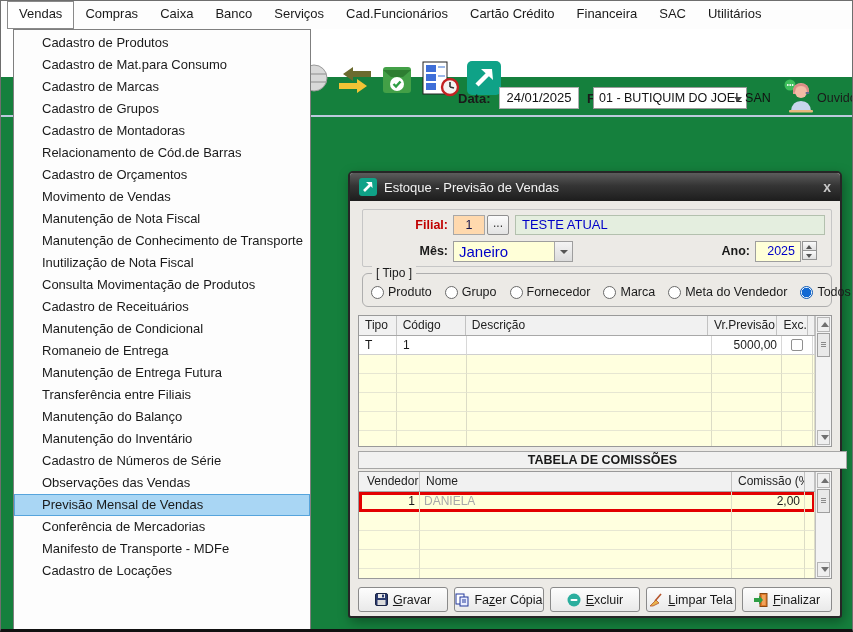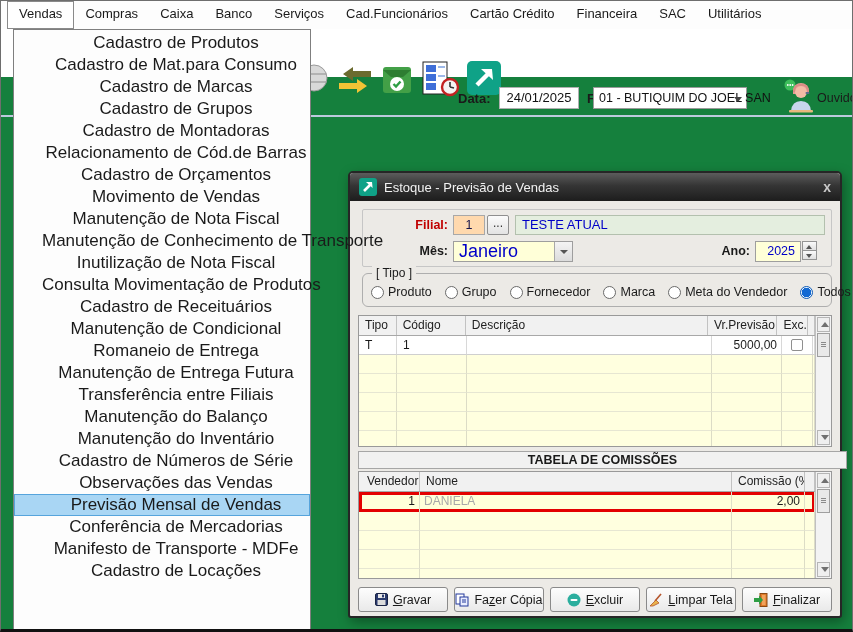--- a/index.html
+++ b/index.html
@@ -24,22 +24,22 @@
                font-size:13px; color:#111; text-align:center; line-height:20px; }
   .hdr-select { position:absolute; height:22px; background:#fff; border:1px solid #9a9a9a;
                 font-size:12.5px; color:#111; line-height:20px; padding:0 16px 0 5px; white-space:nowrap; }
   .hdr-select .dd { position:absolute; right:4px; top:9px; width:0; height:0;
                     border-left:4px solid transparent; border-right:4px solid transparent; border-top:5px solid #444; }
   .separator { position:absolute; left:0; right:0; top:114px; height:2px; background:#bccadd; }
 
   
   .vmenu { position:absolute; left:12px; top:28px; width:298px; height:640px; background:#fdfdfd;
            border:1px solid #7f7f7f; z-index:30; padding-top:2px; }
-  .mi { height:22px; line-height:22px; padding-left:28px; font-size:17px; color:#1a1a1a;
-        white-space:nowrap; cursor:default;text-align:center; }
+  .mi { height:22px; line-height:22px; padding-left:28px; font-size:13px; color:#1a1a1a;
+        white-space:nowrap; cursor:default; }
   .mi.hl { background:#a9d6f4; box-shadow:inset 0 0 0 1px #56a4dc; }
 
   
   .dialog { position:absolute; left:347px; top:170px; width:494px; height:447px;
             border:2px solid #262626; border-radius:5px 5px 3px 3px; background:#eceae6;
             box-shadow:2px 4px 12px rgba(0,0,0,.35); z-index:20; }
   .dlg-title { height:28px; background:linear-gradient(#5c5c5c,#353535 45%,#1d1d1d);
                border-radius:3px 3px 0 0; display:flex; align-items:center; gap:7px; padding:0 9px; }
   .dlg-title-text { color:#f2f2f2; font-size:13px; }
   .dlg-close { margin-left:auto; color:#c9c9c9; font-weight:bold; font-size:14px; cursor:default; }
@@ -52,21 +52,21 @@
   .lbl { position:absolute; font-weight:bold; font-size:12.5px; }
   .lbl.red { color:#c00000; }
   .filial-code { position:absolute; left:90px; top:5px; width:32px; height:20px; background:#ffd9ae;
                  border:1px solid #a8a8a8; color:#13134a; text-align:center; line-height:18px; font-size:12.5px; }
   .browse-btn { position:absolute; left:124px; top:5px; width:22px; height:20px;
                 background:linear-gradient(#fbfbfb,#e3e3e3); border:1px solid #8f8f8f; border-radius:2px;
                 text-align:center; line-height:14px; font-size:12px; color:#333; }
   .filial-name { position:absolute; left:152px; top:5px; right:6px; height:20px; background:#e4eedf;
                  border:1px solid #b3c0ae; color:#0000c8; line-height:18px; padding-left:6px; font-size:13px; }
   .mes-combo { position:absolute; left:90px; top:31px; width:120px; height:21px; background:#ffffd8;
-               border:1px solid #9e9e9e; color:#0000c8; line-height:19px; padding-left:5px; font-size:18px; }
+               border:1px solid #9e9e9e; color:#0000c8; line-height:19px; padding-left:5px; font-size:15px; }
   .combo-btn { position:absolute; right:0; top:0; bottom:0; width:18px;
                background:linear-gradient(#f4f4f4,#dcdcdc); border-left:1px solid #a8a8a8; }
   .combo-btn::after { content:""; position:absolute; left:5px; top:8px; width:0; height:0;
                border-left:4px solid transparent; border-right:4px solid transparent; border-top:4px solid #555; }
   .ano-input { position:absolute; left:392px; top:31px; width:46px; height:21px; background:#ffffd8;
                border:1px solid #9e9e9e; color:#0000c8; line-height:19px; text-align:right; padding-right:5px; font-size:12.5px; }
   .spin { position:absolute; left:439px; top:31px; width:15px; height:21px; }
   .spin div { height:10px; background:linear-gradient(#fafafa,#e0e0e0); border:1px solid #949494; position:relative; }
   .spin div + div { margin-top:-1px; }
   .spin .up::after { content:""; position:absolute; left:3px; top:3px; border-left:3px solid transparent;

